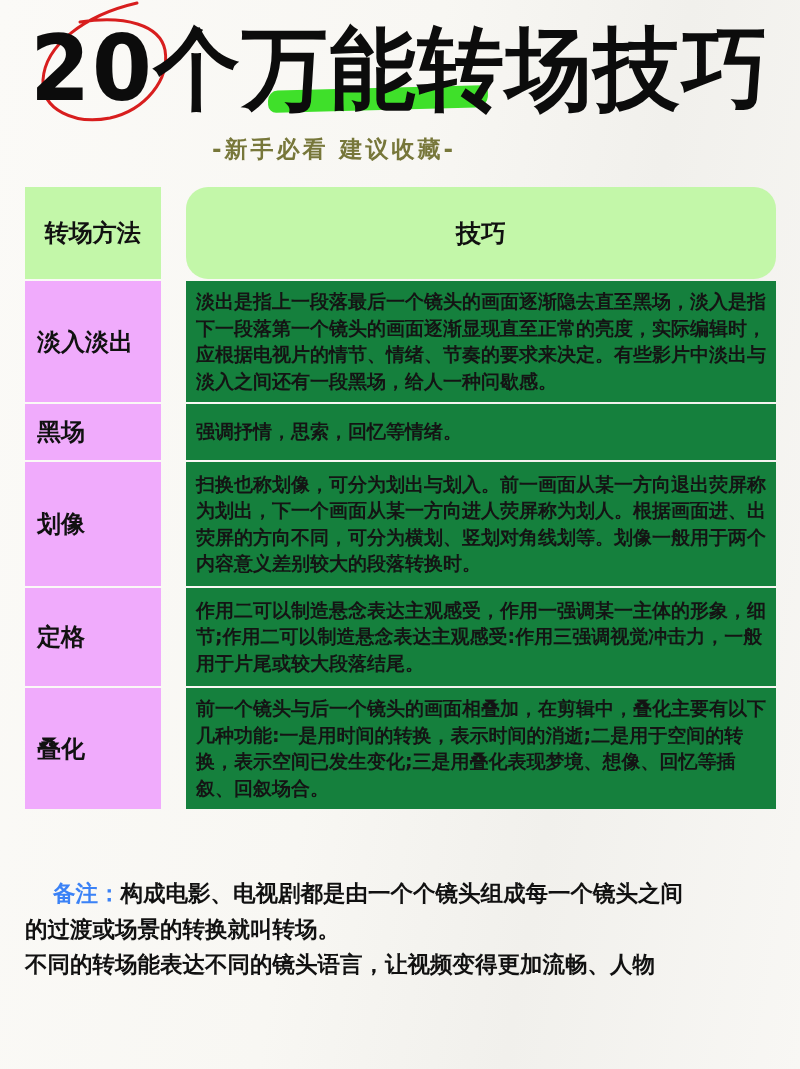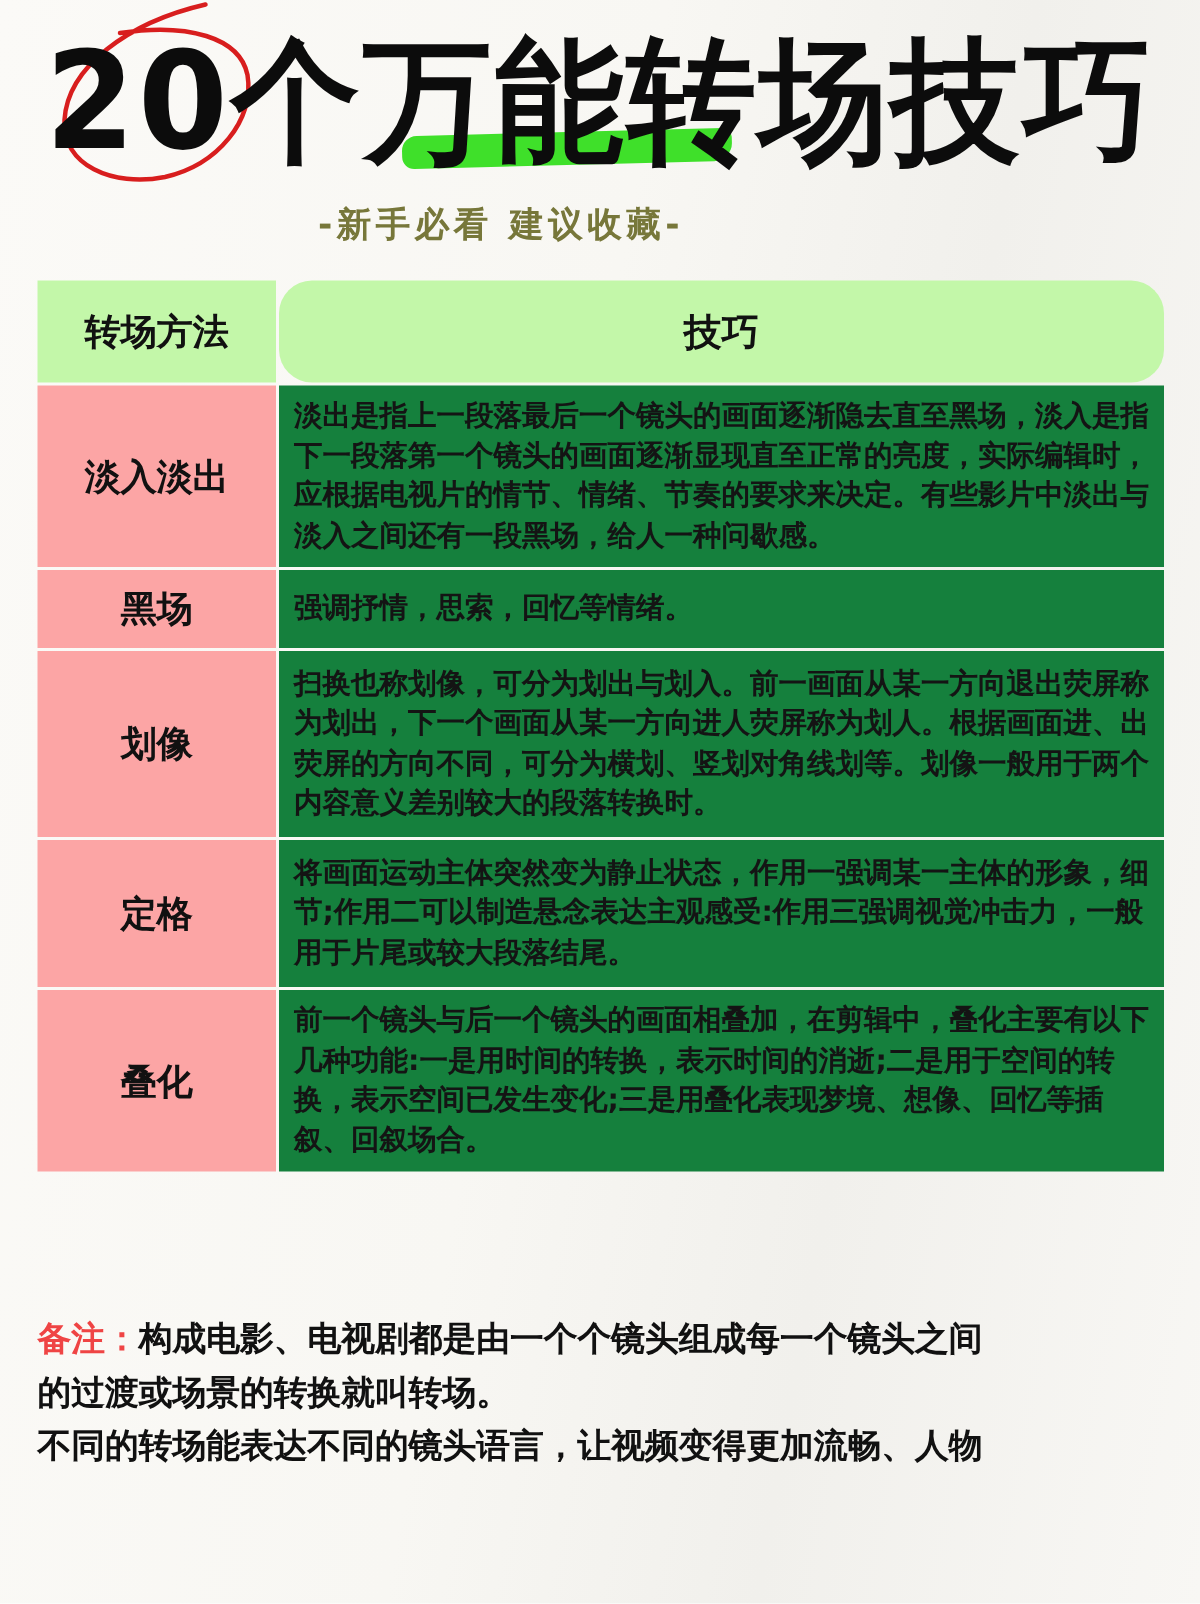--- a/index.html
+++ b/index.html
@@ -23,40 +23,40 @@
       transform: scaleY(1.05);
     }
     .subtitle {
       position: absolute; left: 0; top: 134px; width: 668px; text-align: center;
       font-size: 23px; font-weight: bold; color: #77773a; letter-spacing: 3px;
     }
     table.main {
       position: absolute; left: 25px; top: 187px; width: 751px;
       border-collapse: separate; border-spacing: 0 2px; margin-top: -2px;
     }
-    table.main td, table.main th { padding: 0; vertical-align: middle; }
+    table.main td, table.main th { padding: 12px; vertical-align: middle; }
     .col-left { width: 161px; }
     .col-gap { width: 2px; background: transparent; }
     th.h-left, th.h-right {
       background: #c3f7a9; font-size: 24px; font-weight: bold; height: 68px; text-align: center;
     }
     th.h-right { font-size: 25px; border-radius: 22px; }
     td.method {
-      background: #fca5a5; text-align: center; font-size: 24px; font-weight: bold;
+      background: #f0abfc; font-size: 24px; font-weight: bold;
     }
     td.tip {
       background: #15803d; font-size: 19px; font-weight: bold; line-height: 26.5px;
       padding: 7px 10px 8px 10px !important; color: #141414;
     }
     td.tip .line { display: block; white-space: nowrap; }
     .note {
       position: absolute; left: 25px; top: 876px; width: 760px;
       font-size: 22.5px; font-weight: bold; line-height: 35.5px; color: #111;
     }
-    .note .label { color: #ef4444; }
+    .note .label { color: #3b82f6; margin-left: 28px; }
     .note .line { display: block; white-space: nowrap; }
   </style>
 </head>
 <body>
 
 <div class="title-wrap">
   <div class="green-mark"></div>
   <svg class="red-circle" viewBox="0 0 150 130">
     <path d="M112 3 C 60 15, 20 45, 18 80 C 16 110, 50 125, 85 118 C 120 110, 145 80, 140 50 C 135 25, 100 15, 55 22" fill="none" stroke="#d81e1e" stroke-width="3" stroke-linecap="round"></path>
   </svg>
@@ -97,21 +97,21 @@
         <span class="line">扫换也称划像，可分为划出与划入。前一画面从某一方向退出荧屏称</span>
         <span class="line">为划出，下一个画面从某一方向进人荧屏称为划人。根据画面进、出</span>
         <span class="line">荧屏的方向不同，可分为横划、竖划对角线划等。划像一般用于两个</span>
         <span class="line">内容意义差别较大的段落转换时。</span>
       </td>
     </tr>
     <tr style="height:98px">
       <td class="method">定格</td>
       <td class="col-gap"></td>
       <td class="tip">
-        <span class="line">将画面运动主体突然变为静止状态，作用一强调某一主体的形象，细</span>
+        <span class="line">作用二可以制造悬念表达主观感受，作用一强调某一主体的形象，细</span>
         <span class="line">节;作用二可以制造悬念表达主观感受:作用三强调视觉冲击力，一般</span>
         <span class="line">用于片尾或较大段落结尾。</span>
       </td>
     </tr>
     <tr style="height:114px">
       <td class="method">叠化</td>
       <td class="col-gap"></td>
       <td class="tip">
         <span class="line">前一个镜头与后一个镜头的画面相叠加，在剪辑中，叠化主要有以下</span>
         <span class="line">几种功能:一是用时间的转换，表示时间的消逝;二是用于空间的转</span>

